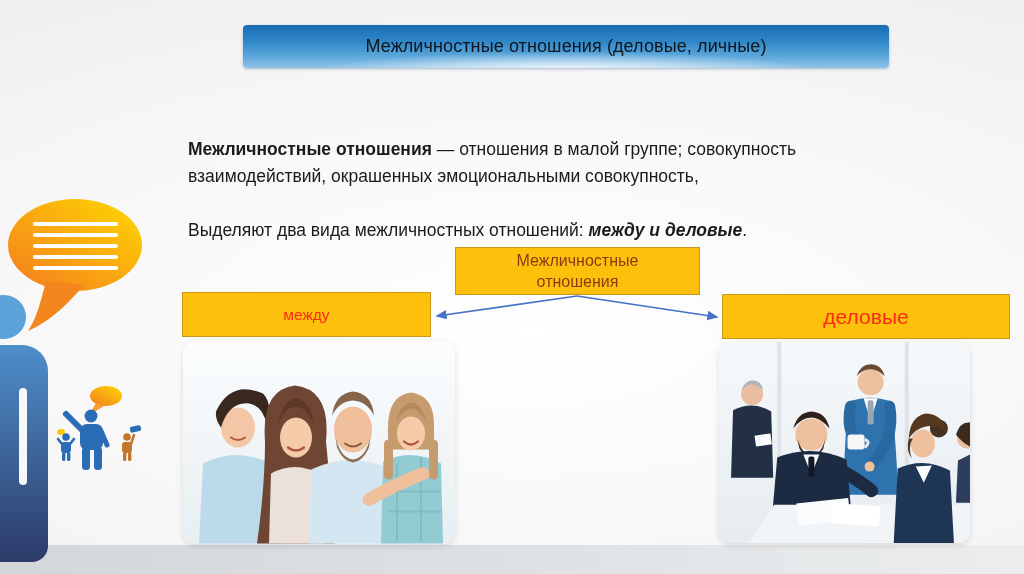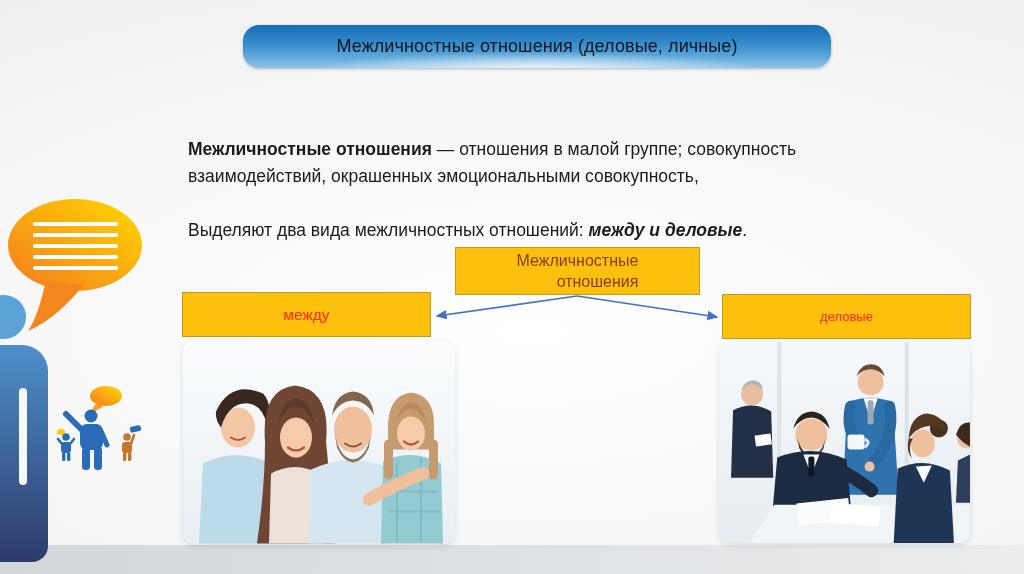--- a/index.html
+++ b/index.html
@@ -7,48 +7,48 @@
     position:relative;width:1024px;height:574px;overflow:hidden;
     background:
       radial-gradient(ellipse 130% 95% at 52% 58%, #ffffff 0%, #f6f6f7 48%, #e7e7e9 100%);
   }
   .bottom-band{
     position:absolute;left:0;bottom:0;width:1024px;height:29px;
     background:linear-gradient(90deg,#d2d7db 0%,#dde0e3 45%,#ebedee 100%);
   }
   
   .title-bar{
-    position:absolute;left:243px;top:25px;width:588px;height:43px;
-    border-radius:16px;
+    position:absolute;left:243px;top:25px;width:646px;height:43px;
+    border-radius:4px;
     background:
       radial-gradient(60% 70% at 50% 108%, rgba(255,255,255,.95) 0%, rgba(255,255,255,0) 65%),
       linear-gradient(180deg,#1a6db4 0%,#2f87c8 38%,#58a4d9 70%,#8fc3e8 100%);
     box-shadow:0 1px 3px rgba(20,60,100,.35), 0 0 0 2px rgba(255,255,255,.25);
     display:flex;align-items:center;justify-content:center;
   }
   .title-bar .txt{font-size:18px;color:#10161f;letter-spacing:.1px;}
   
   .body-text{
     position:absolute;left:188px;top:136px;width:710px;
     font-size:17.5px;line-height:27px;color:#1b1b1b;
   }
   .body-text .b{font-weight:700;}
   .body-text .bi{font-weight:700;font-style:italic;}
   
   .diagram-box{
     position:absolute;background:#fdc00c;border:1px solid #c9971c;
-    display:flex;align-items:center;justify-content:center;text-align:right;
+    display:flex;align-items:center;justify-content:center;text-align:center;
     box-sizing:border-box;
   }
   .diagram-box.root{left:455px;top:247px;width:245px;height:48px;
     color:#8b3a0f;font-size:16px;line-height:21px;white-space:pre-line;}
   .diagram-box.child-left{left:182px;top:292px;width:249px;height:45px;
     color:#fa2b12;font-size:15.5px;}
-  .diagram-box.child-right{left:722px;top:294px;width:249px;height:45px;
-    color:#fa2b12;font-size:13px;}
+  .diagram-box.child-right{left:722px;top:294px;width:288px;height:45px;
+    color:#fa2b12;font-size:21px;}
   .arrows{position:absolute;left:430px;top:292px;width:294px;height:32px;}
   
   .photo{position:absolute;border-radius:12px;overflow:hidden;box-shadow:0 2px 6px rgba(0,0,0,.12);}
   .photo.family{left:183px;top:341px;width:272px;height:203px;}
   .photo.business{left:719px;top:342px;width:251px;height:201px;}
   .photo svg{display:block;}
   
   .deco{position:absolute;left:0;top:195px;width:180px;height:379px;}
 </style>
 </head>

